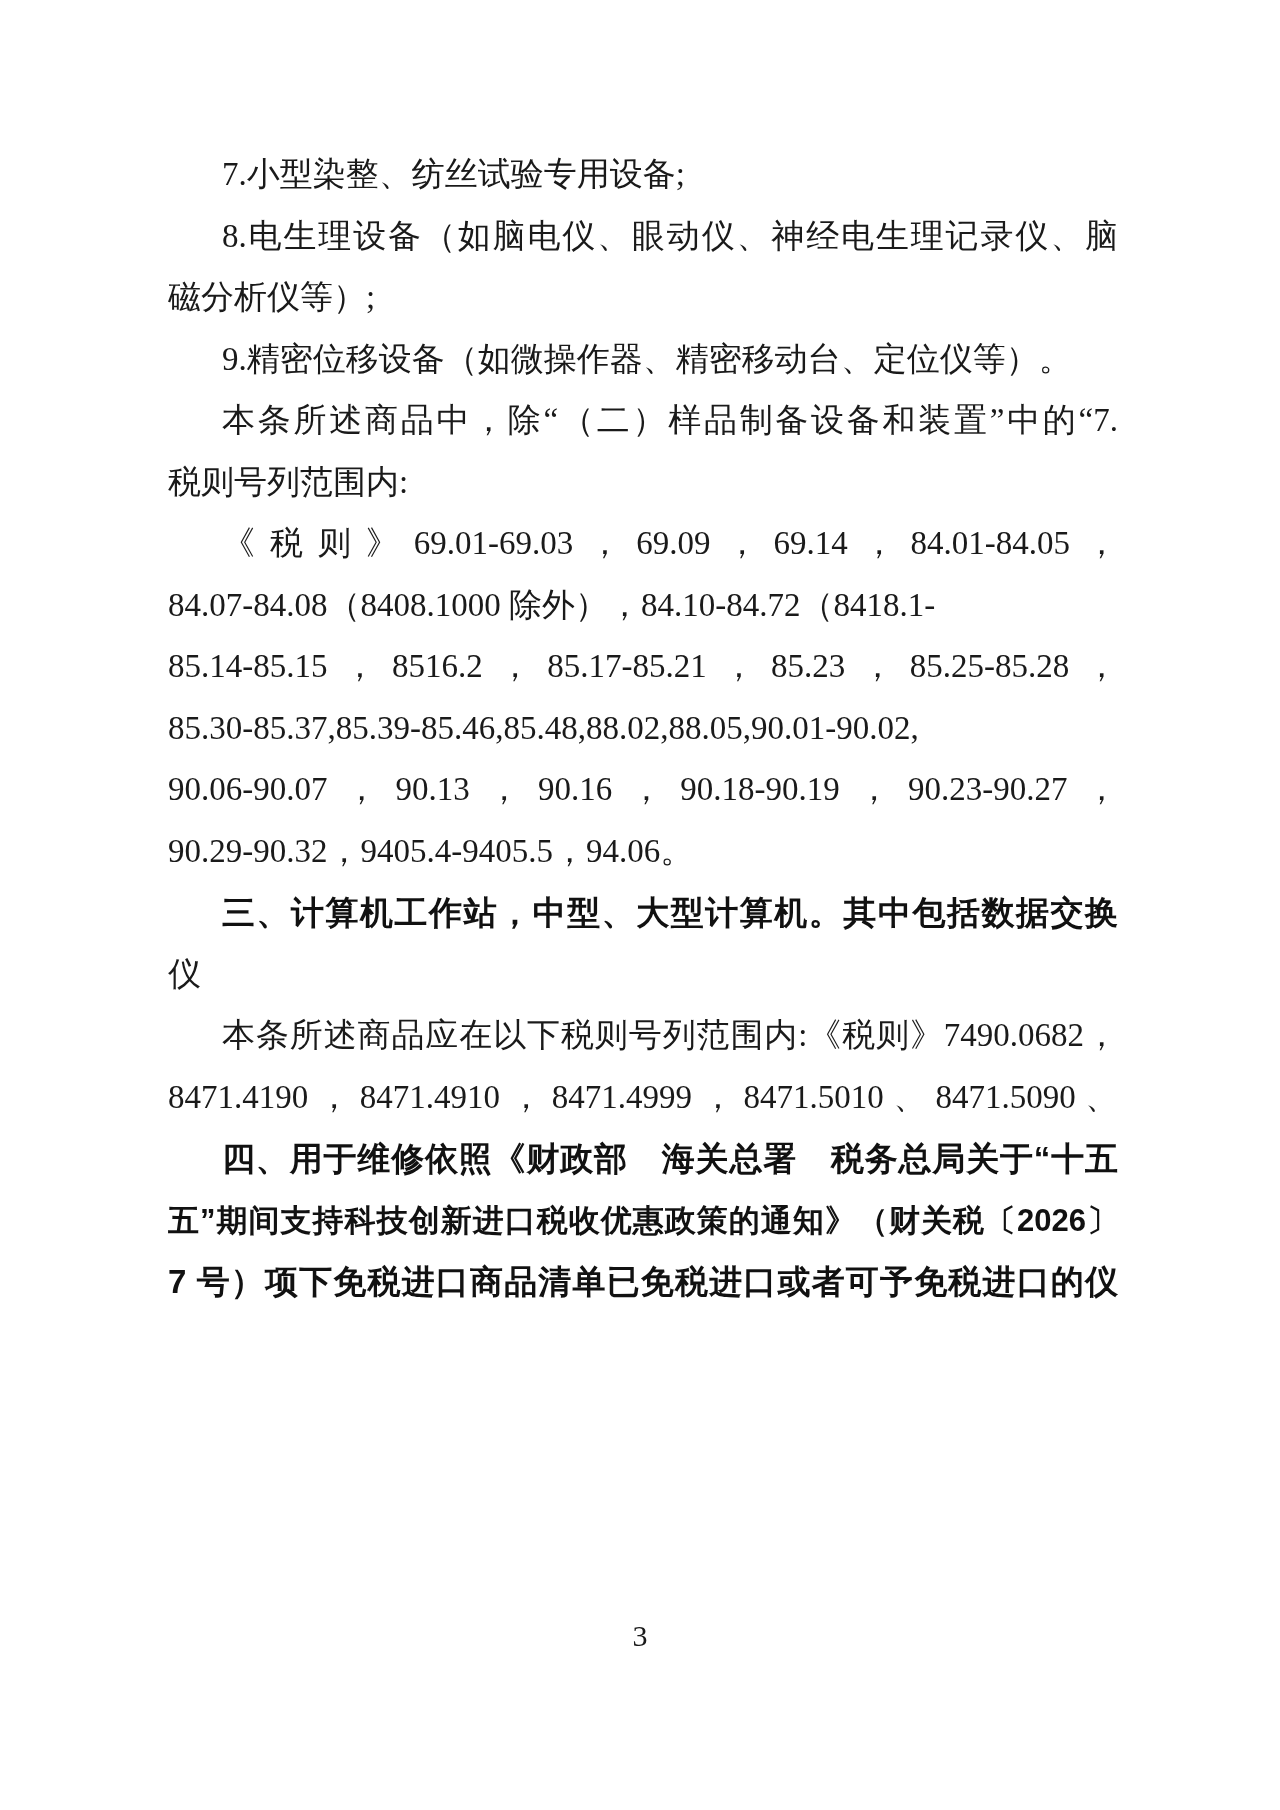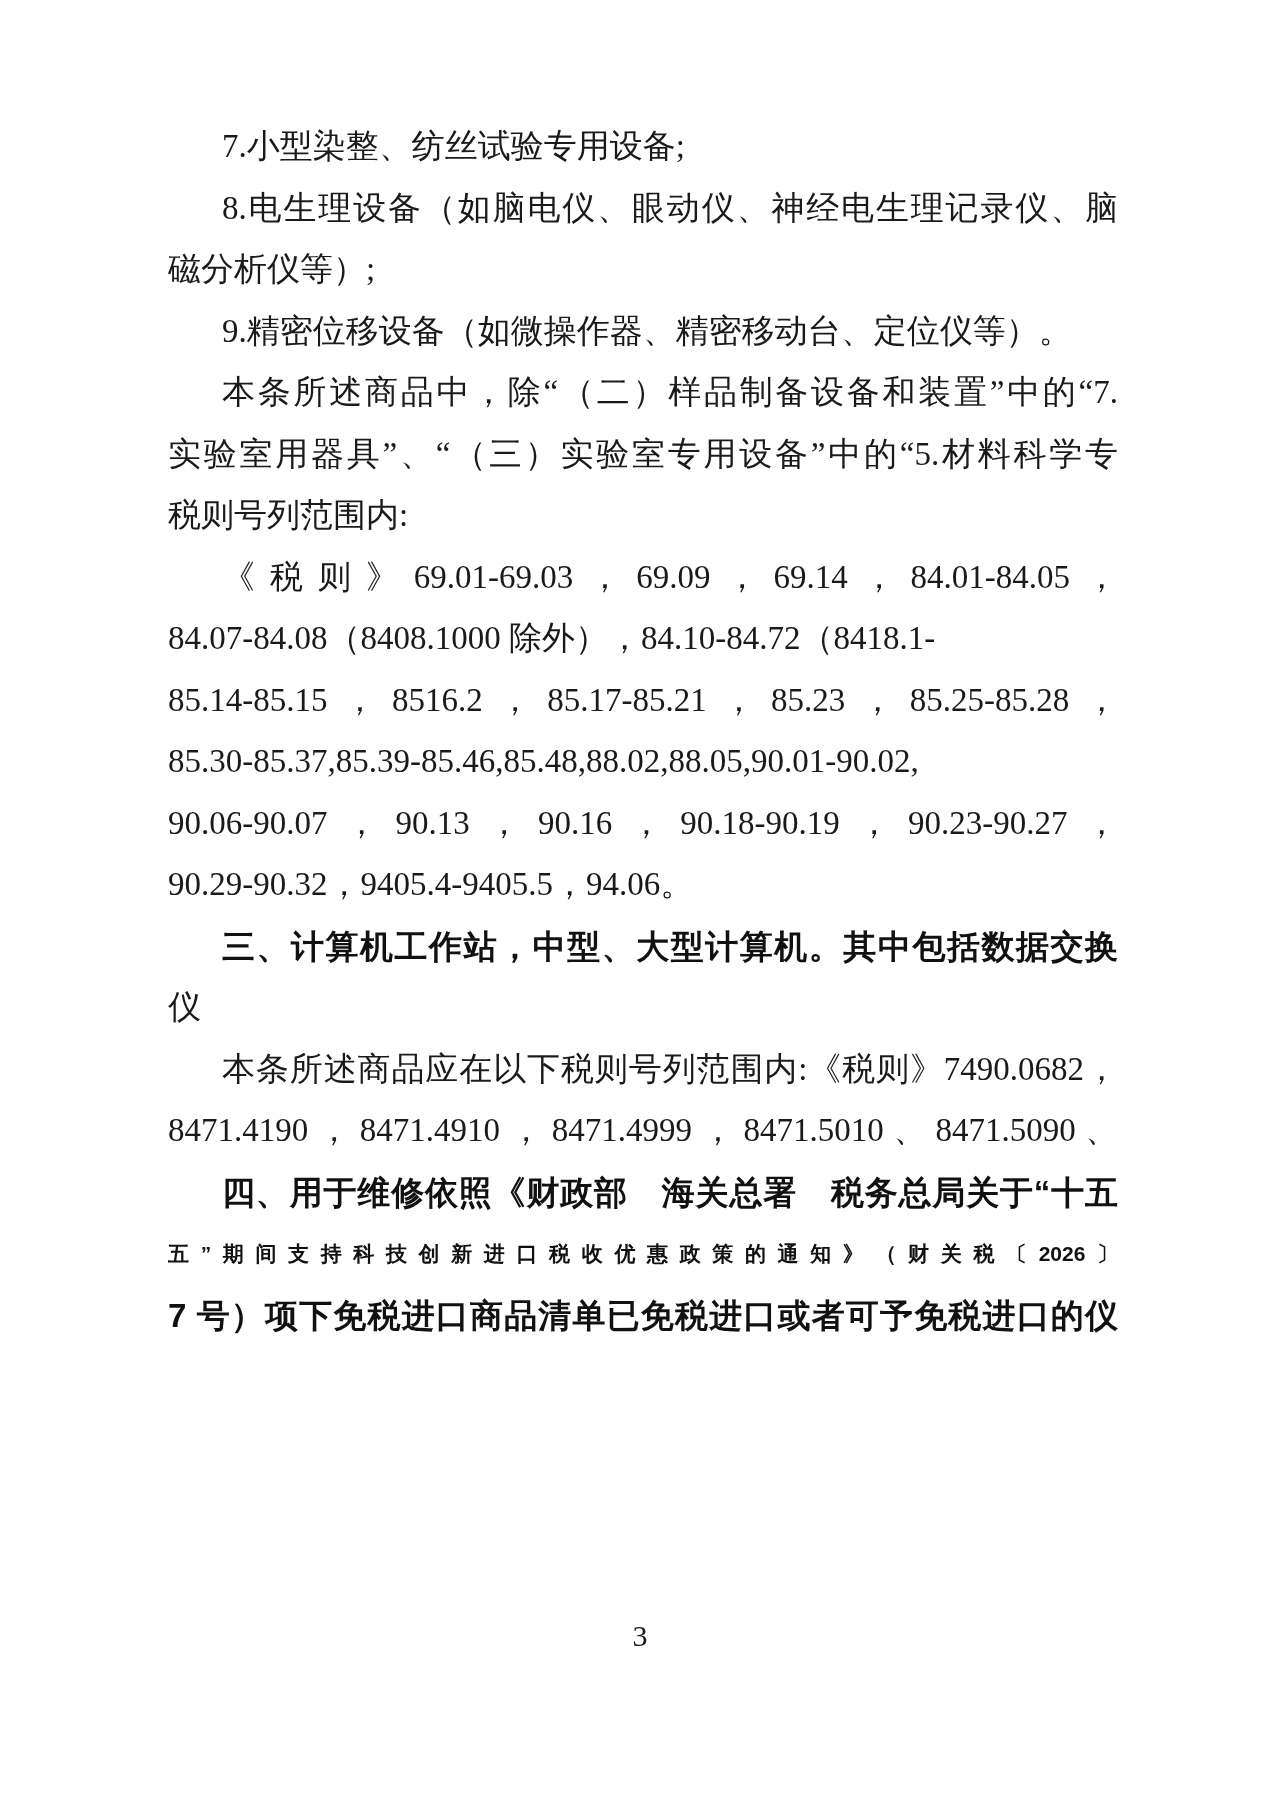--- a/index.html
+++ b/index.html
@@ -5,58 +5,57 @@
   html,body{margin:0;padding:0}
   body{
     width:1280px;height:1810px;
     background:#ffffff;
     position:relative;
     font-family:"Liberation Serif","DejaVu Serif",serif;
     color:#1a1a1a;
     overflow:hidden;
   }
   .doc{
-    position:absolute;left:168px;top:116px;width:950px;
+    position:absolute;left:168px;top:144px;width:950px;
   }
   .ln{
     font-size:33px;
     height:61.5px;
     line-height:61.5px;
     white-space:nowrap;
   }
   .ind{padding-left:54px}
   .just{
     white-space:normal;
     text-align:justify;
     text-align-last:justify;
     text-justify:inter-character;
   }
   .hd{
     font-family:"Liberation Sans","DejaVu Sans",sans-serif;
     font-weight:700;
     color:#111111;
   }
-  .tight{font-size:21px}
+  .tight{font-size:31px}
   .footer{
     position:absolute;left:0;top:1612px;width:100%;
     height:48px;line-height:48px;
     text-align:center;
     font-size:30px;
   }
 </style>
 </head>
 <body>
 
 <div class="doc">
   <div class="ln ind">7.小型染整、纺丝试验专用设备;</div>
   <div class="ln ind just">8.电生理设备（如脑电仪、眼动仪、神经电生理记录仪、脑</div>
   <div class="ln">磁分析仪等）;</div>
   <div class="ln ind">9.精密位移设备（如微操作器、精密移动台、定位仪等）。</div>
   <div class="ln ind just">本条所述商品中，除“（二）样品制备设备和装置”中的“7.</div>
-  <div class="ln just">实验室用器具”、“（三）实验室专用设备”中的“5.材料科学专</div>
   <div class="ln">税则号列范围内:</div>
   <div class="ln ind just">《税则》69.01-69.03，69.09，69.14，84.01-84.05，</div>
   <div class="ln">84.07-84.08（8408.1000 除外），84.10-84.72（8418.1-</div>
   <div class="ln just">85.14-85.15，8516.2，85.17-85.21，85.23，85.25-85.28，</div>
   <div class="ln just">85.30-85.37,85.39-85.46,85.48,88.02,88.05,90.01-90.02,</div>
   <div class="ln just">90.06-90.07，90.13，90.16，90.18-90.19，90.23-90.27，</div>
   <div class="ln">90.29-90.32，9405.4-9405.5，94.06。</div>
   <div class="ln ind just hd">三、计算机工作站，中型、大型计算机。其中包括数据交换</div>
   <div class="ln">仪</div>
   <div class="ln ind just">本条所述商品应在以下税则号列范围内:《税则》7490.0682，</div>

